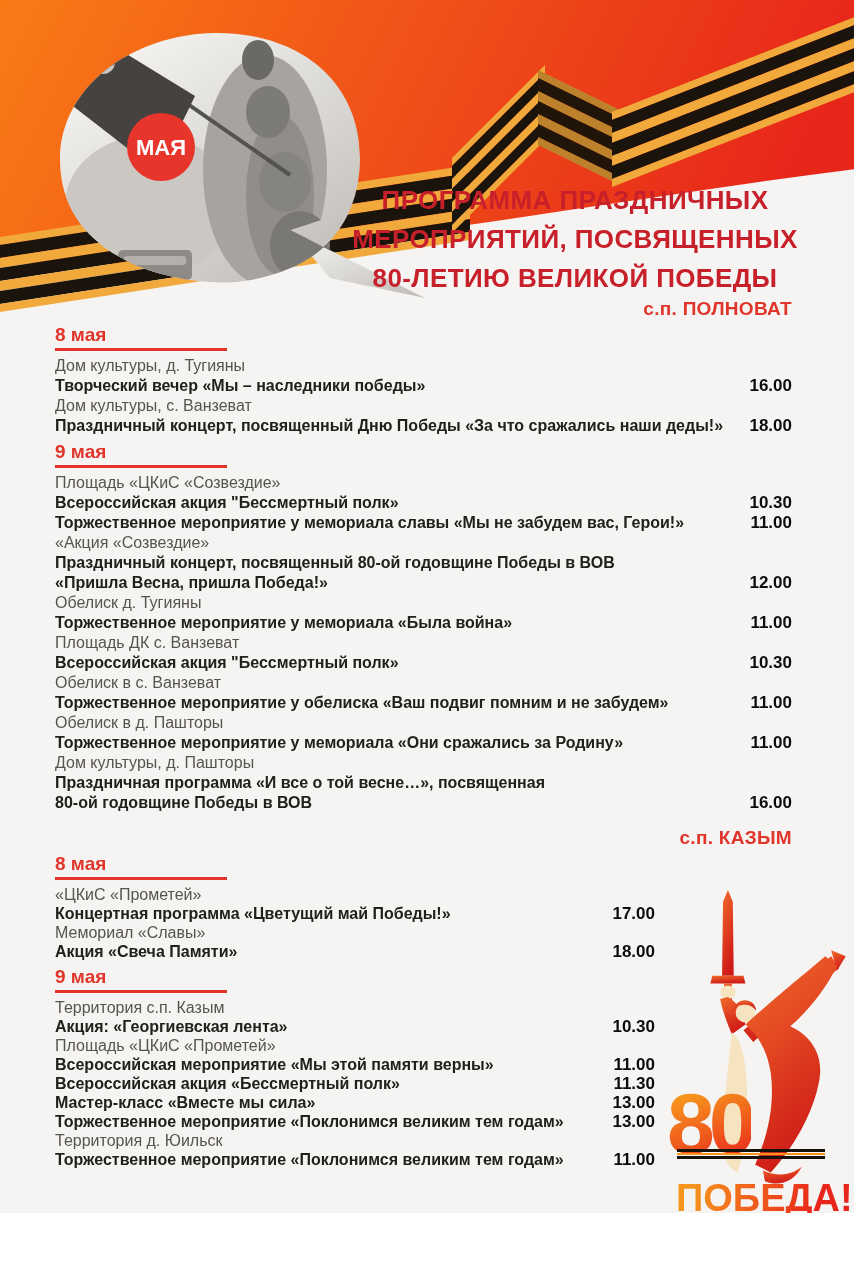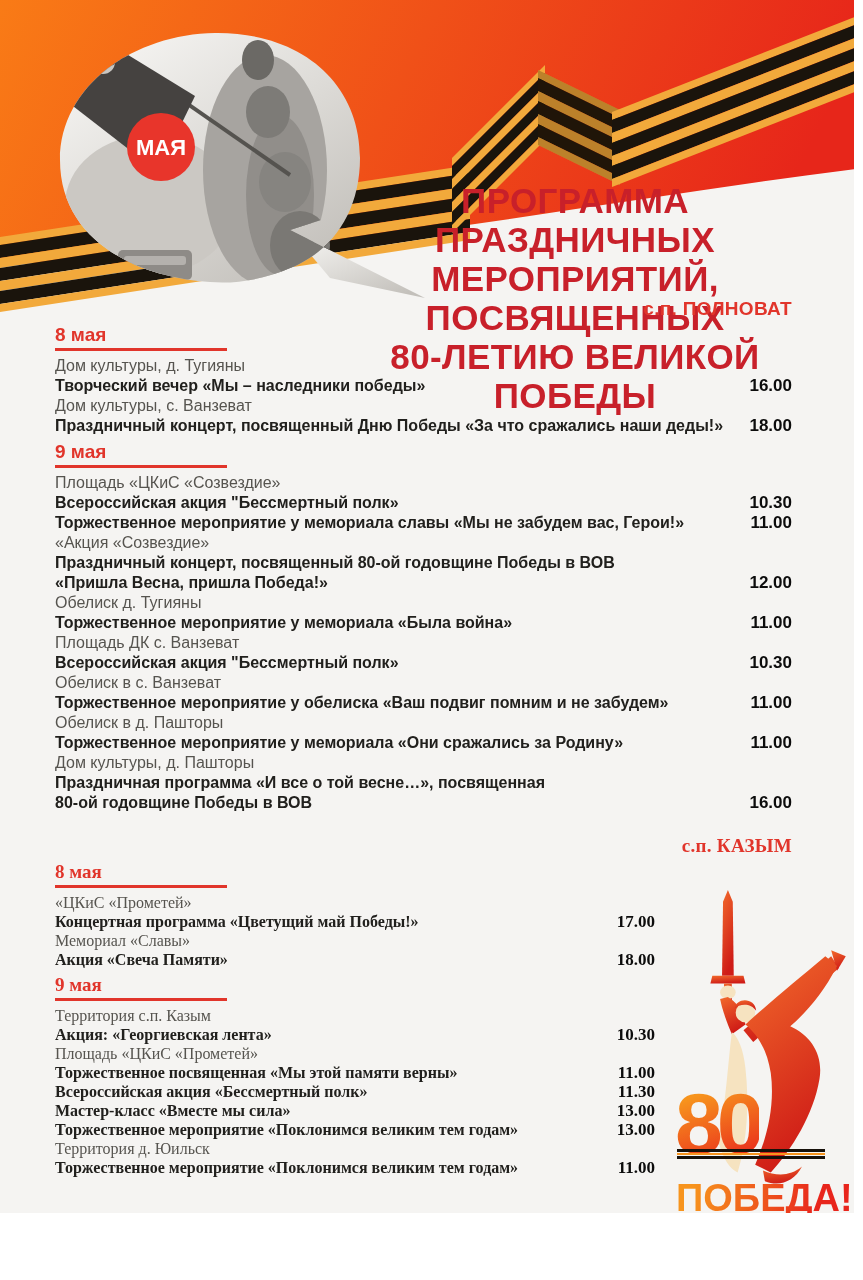--- a/index.html
+++ b/index.html
@@ -1,40 +1,40 @@
 <!DOCTYPE html>
 <html style="--header-gradient-left: #f97b16; --header-gradient-right: #e7261a; --title-red: #c8202a; --section-red: #e1352b; --ribbon-orange: #f2a93b; --ribbon-black: #1a140c; --badge-red: #e8352b; --logo-orange: #f7941d; --logo-red: #e8251c; --poster-background: #f5f4f2;"><head>
 <meta charset="utf-8">
 <style>
   html,body{margin:0;padding:0;background:#ffffff;}
   .page{position:relative;width:854px;height:1280px;background:#ffffff;overflow:hidden;
         font-family:"Liberation Sans",sans-serif;}
   .poster{position:absolute;left:0;top:0;width:863px;height:1213px;background:#f5f4f2;overflow:hidden;}
   .header-art{position:absolute;left:0;top:0;width:863px;height:480px;display:block;}
   .title{position:absolute;left:330px;top:181px;width:490px;text-align:center;
-         font-weight:bold;font-size:35px;line-height:39px;letter-spacing:.4px;
+         font-weight:bold;font-size:26px;line-height:39px;letter-spacing:.4px;
          color:var(--title-red,#c8202a);}
   .sections{position:absolute;left:55px;top:298px;width:737px;}
-  .section + .section{margin-top:22px;font-family:Liberation Serif, serif;}
+  .section + .section{margin-top:14px;}
   .sec-name{color:var(--section-red,#e1352b);font-weight:bold;font-size:19px;line-height:22px;letter-spacing:.3px;text-align:right;}
   .day-date{color:var(--section-red,#e1352b);font-weight:bold;font-size:19px;line-height:22px;margin-top:4px;}
   .day + .day{margin-top:5px;}
   .day-rule{height:3px;width:172px;background:var(--section-red,#e1352b);margin:2px 0 5px;}
   .row{font-size:16px;line-height:20px;}
   .row.venue{color:#56544f;font-weight:normal;}
   .row.event{display:flex;justify-content:space-between;align-items:flex-end;
              font-weight:bold;color:#21201d;}
   .row .lines{flex:1 1 auto;}
   .ev-time{flex:0 0 auto;margin-left:14px;font-size:17px;font-weight:bold;color:#0c0c0c;white-space:nowrap;}
   .section.narrow .day{width:600px;}
   .section.narrow .row{line-height:19px;}
   
   .logo{position:absolute;left:655px;top:880px;width:208px;height:333px;}
   .statue{position:absolute;left:12px;top:8px;width:190px;height:302px;}
-  .logo-80{position:absolute;left:20px;top:200px;font-size:86px;font-weight:bold;line-height:1;
+  .logo-80{position:absolute;left:12px;top:200px;font-size:86px;font-weight:bold;line-height:1;
            letter-spacing:-6px;
            background:linear-gradient(160deg,var(--logo-orange,#f7941d) 20%,var(--logo-red,#e8251c) 95%);
            -webkit-background-clip:text;background-clip:text;color:transparent;}
   .logo-ribbon{position:absolute;left:22px;top:269px;width:148px;}
   .logo-ribbon .bar{width:100%;}
   .logo-ribbon .b1,.logo-ribbon .b3{height:3px;background:#16100a;}
   .logo-ribbon .b2{height:2px;background:var(--logo-orange,#f7941d);margin:1px 0;}
   .logo-word{position:absolute;left:21px;top:299px;font-size:38px;font-weight:bold;line-height:1;
              letter-spacing:0;
              background:linear-gradient(100deg,var(--logo-orange,#f7941d) 10%,var(--logo-red,#e8251c) 80%);
@@ -292,21 +292,21 @@
               </div>
               <div class="ev-time">10.30</div>
             </div>
             <div class="row venue">
               <div class="lines">
                 <div class="ln">Площадь «ЦКиС «Прометей»</div>
               </div>
             </div>
             <div class="row event">
               <div class="lines">
-                <div class="ln">Торжественное посвященная «Мы этой памяти верны»</div>
+                <div class="ln">Всероссийская мероприятие «Мы этой памяти верны»</div>
               </div>
               <div class="ev-time">11.00</div>
             </div>
             <div class="row event">
               <div class="lines">
                 <div class="ln">Всероссийская акция «Бессмертный полк»</div>
               </div>
               <div class="ev-time">11.30</div>
             </div>
             <div class="row event">

